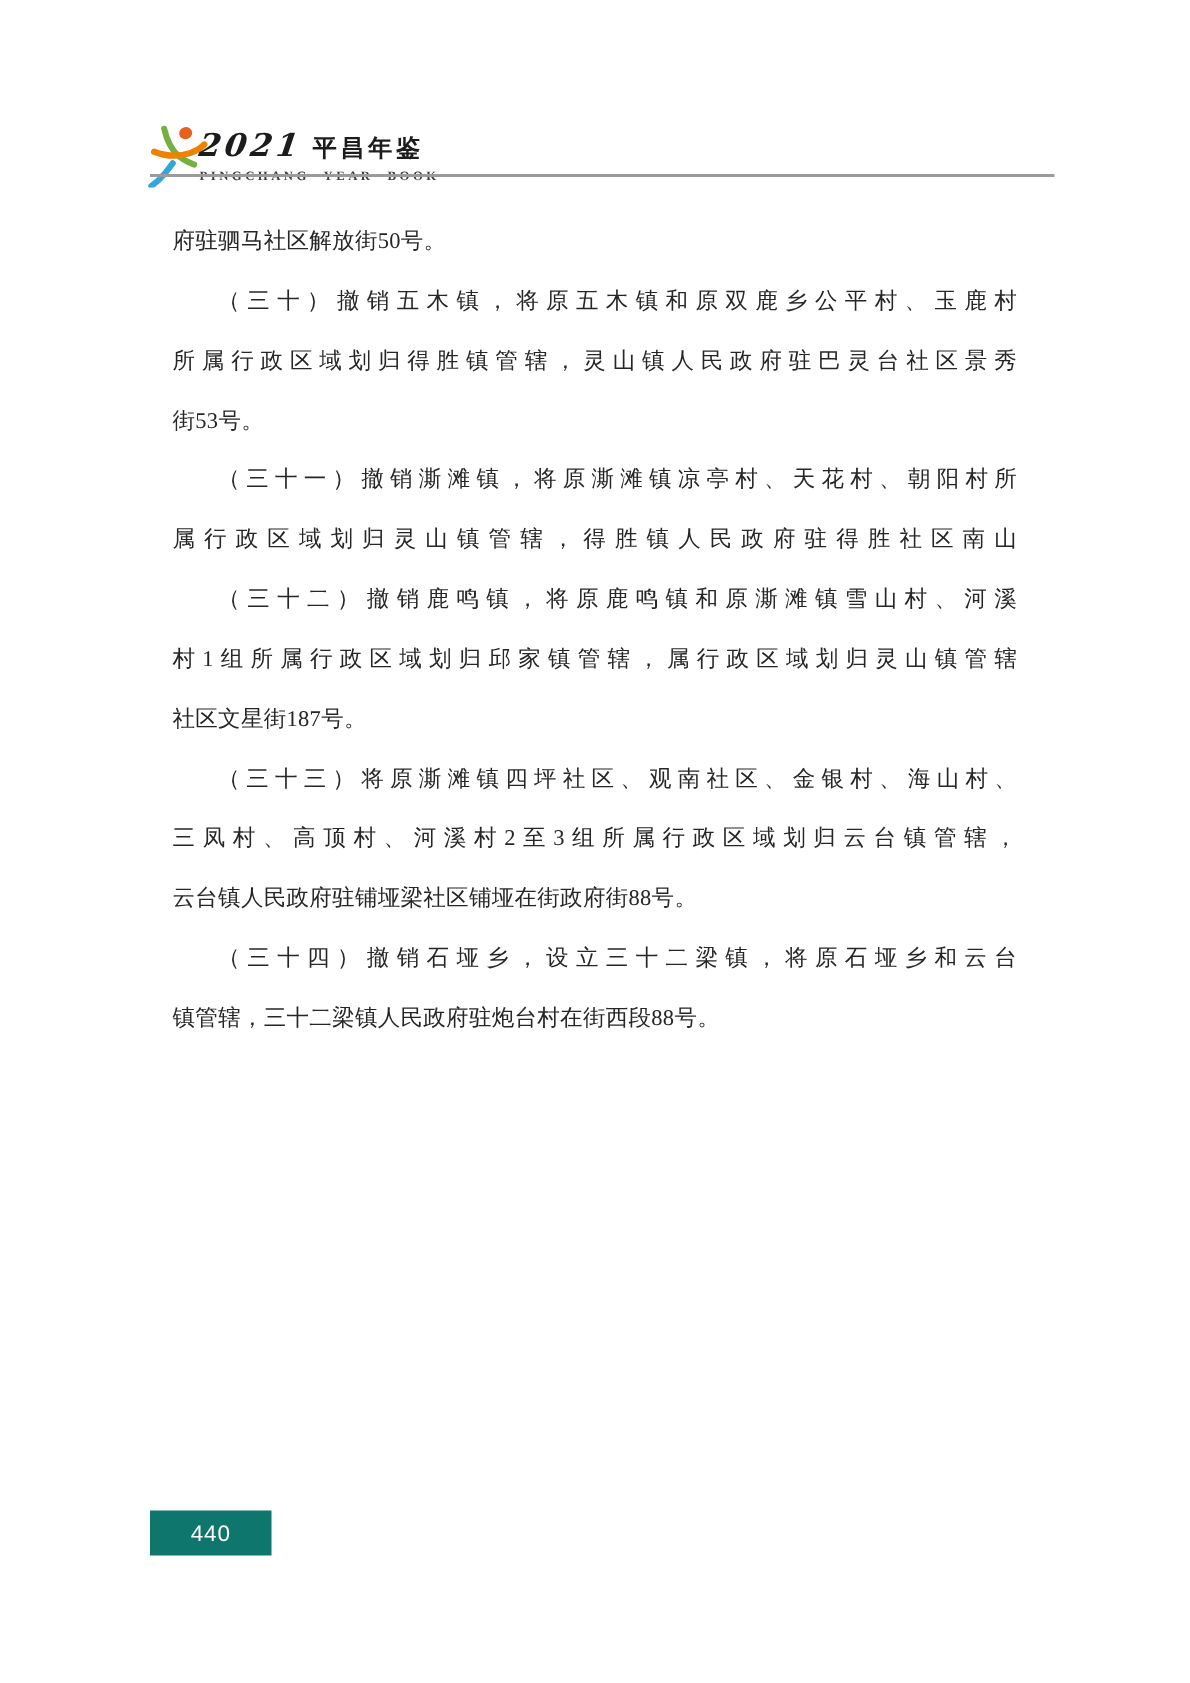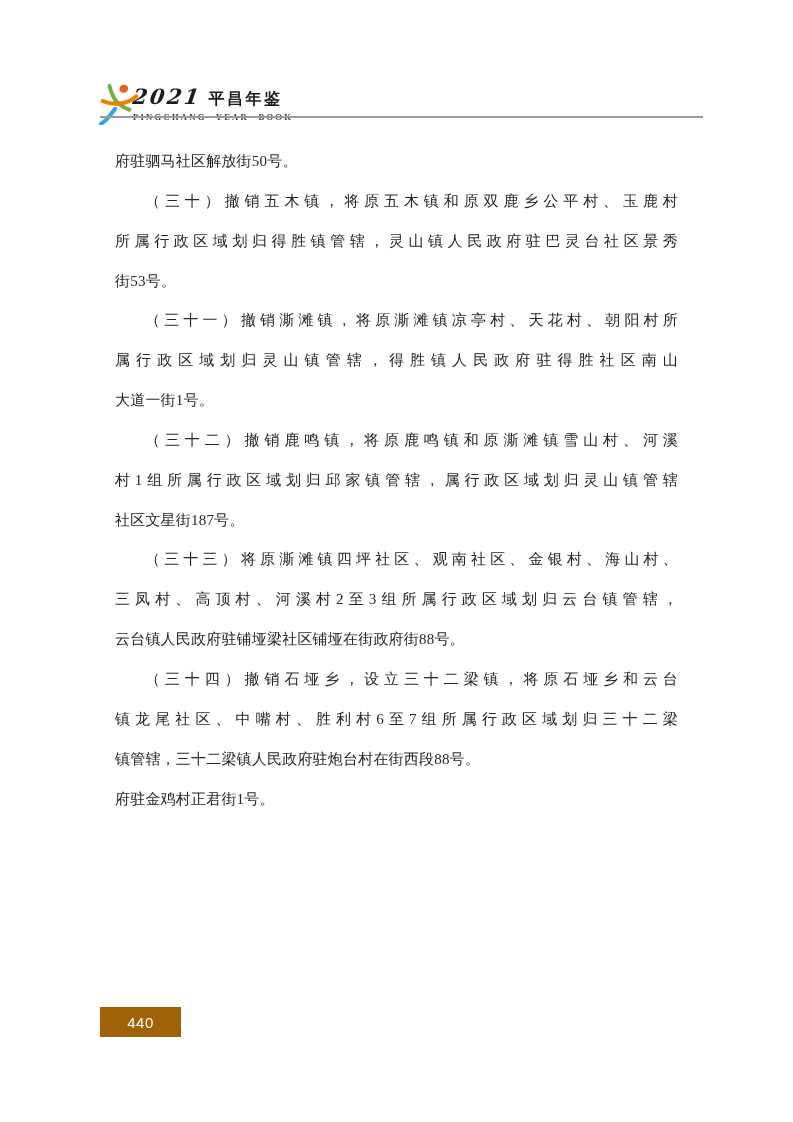--- a/index.html
+++ b/index.html
@@ -53,21 +53,21 @@
     white-space: nowrap;
     overflow: visible;
   }
   .line.pfinal { text-align-last: left; }
   .line.indent { text-indent: 2em; }
 
   
   .pagenum-box {
     position: absolute; left: 100px; top: 1007px;
     width: 81px; height: 30px;
-    background: #a16207;
+    background: #0f766e;
     display: flex; align-items: center; justify-content: center;
   }
   .pagenum-box span {
     color: #ffffff; font-size: 15px;
     font-family: "Liberation Sans", "DejaVu Sans", sans-serif;
     letter-spacing: 0.5px;
   }
 </style>
 </head>
 <body>
@@ -91,30 +91,27 @@
     <div class="hdr-rule"></div>
   </div>
 
   <div class="doc">
     <div class="line pfinal">府驻驷马社区解放街50号。</div>
     <div class="line indent">（三十）撤销五木镇，将原五木镇和原双鹿乡公平村、玉鹿村</div>
     <div class="line">所属行政区域划归得胜镇管辖，灵山镇人民政府驻巴灵台社区景秀</div>
     <div class="line pfinal">街53号。</div>
     <div class="line indent">（三十一）撤销澌滩镇，将原澌滩镇凉亭村、天花村、朝阳村所</div>
     <div class="line">属行政区域划归灵山镇管辖，得胜镇人民政府驻得胜社区南山</div>
-    <div class="line pfinal">大道一街1号。</div>
     <div class="line indent">（三十二）撤销鹿鸣镇，将原鹿鸣镇和原澌滩镇雪山村、河溪</div>
     <div class="line">村1组所属行政区域划归邱家镇管辖，属行政区域划归灵山镇管辖</div>
     <div class="line pfinal">社区文星街187号。</div>
     <div class="line indent">（三十三）将原澌滩镇四坪社区、观南社区、金银村、海山村、</div>
     <div class="line">三凤村、高顶村、河溪村2至3组所属行政区域划归云台镇管辖，</div>
     <div class="line pfinal">云台镇人民政府驻铺垭梁社区铺垭在街政府街88号。</div>
     <div class="line indent">（三十四）撤销石垭乡，设立三十二梁镇，将原石垭乡和云台</div>
-    <div class="line">镇龙尾社区、中嘴村、胜利村6至7组所属行政区域划归三十二梁</div>
     <div class="line pfinal">镇管辖，三十二梁镇人民政府驻炮台村在街西段88号。</div>
-    <div class="line pfinal">府驻金鸡村正君街1号。</div>
   </div>
 
   <div class="pagenum-box">
     <span>440</span>
   </div>
 
 </div>
 
 </body></html>

